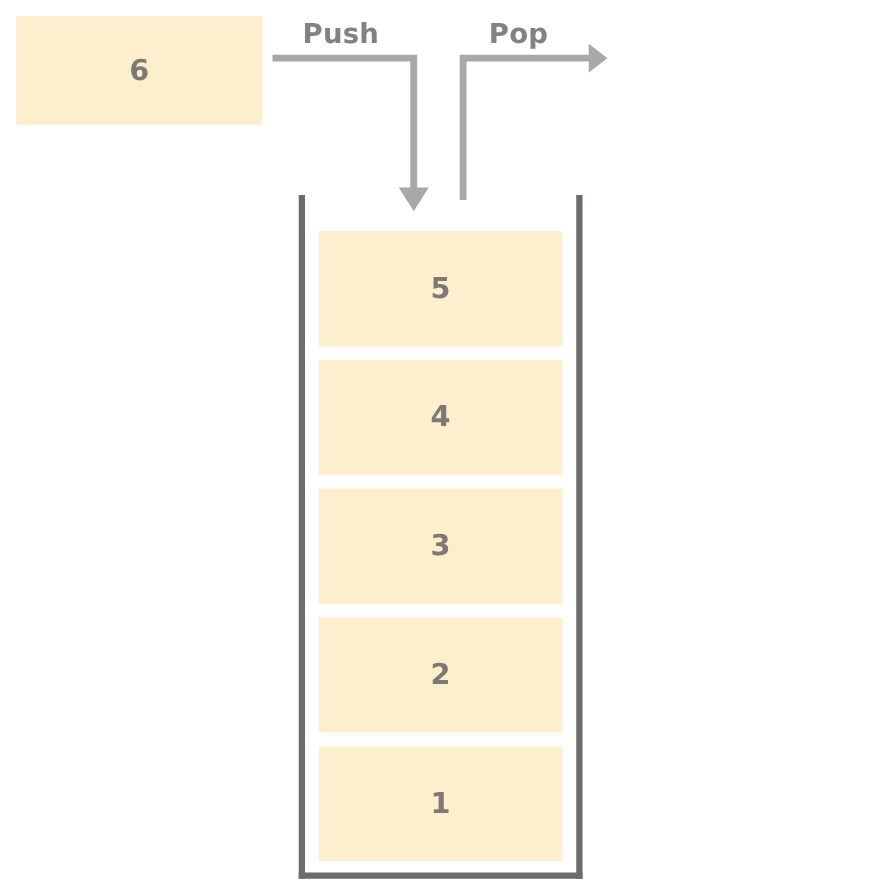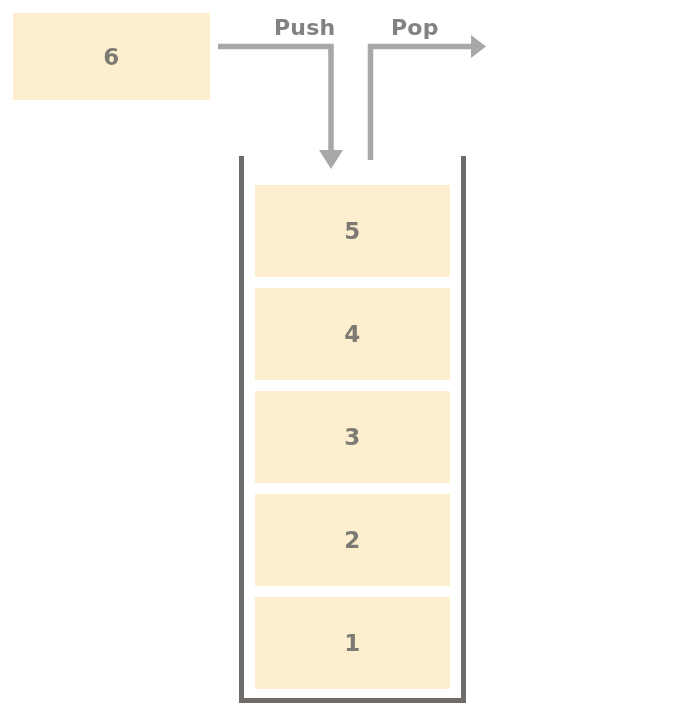--- a/index.html
+++ b/index.html
@@ -113,21 +113,20 @@
     position: absolute;
     color: var(--label-color, #828282);
     font-size: 22px;
     font-weight: bold;
     letter-spacing: 0.2px;
     white-space: nowrap;
   }
   #push-label {
     left: 242px;
     top: 15px;
-    margin-left: 32px;
   }
   #pop-label {
     left: 391px;
     top: 15px;
   }
 </style>
 </head>
 <body style="background: rgb(255, 255, 255);">
 
 <div id="diagram-root">

